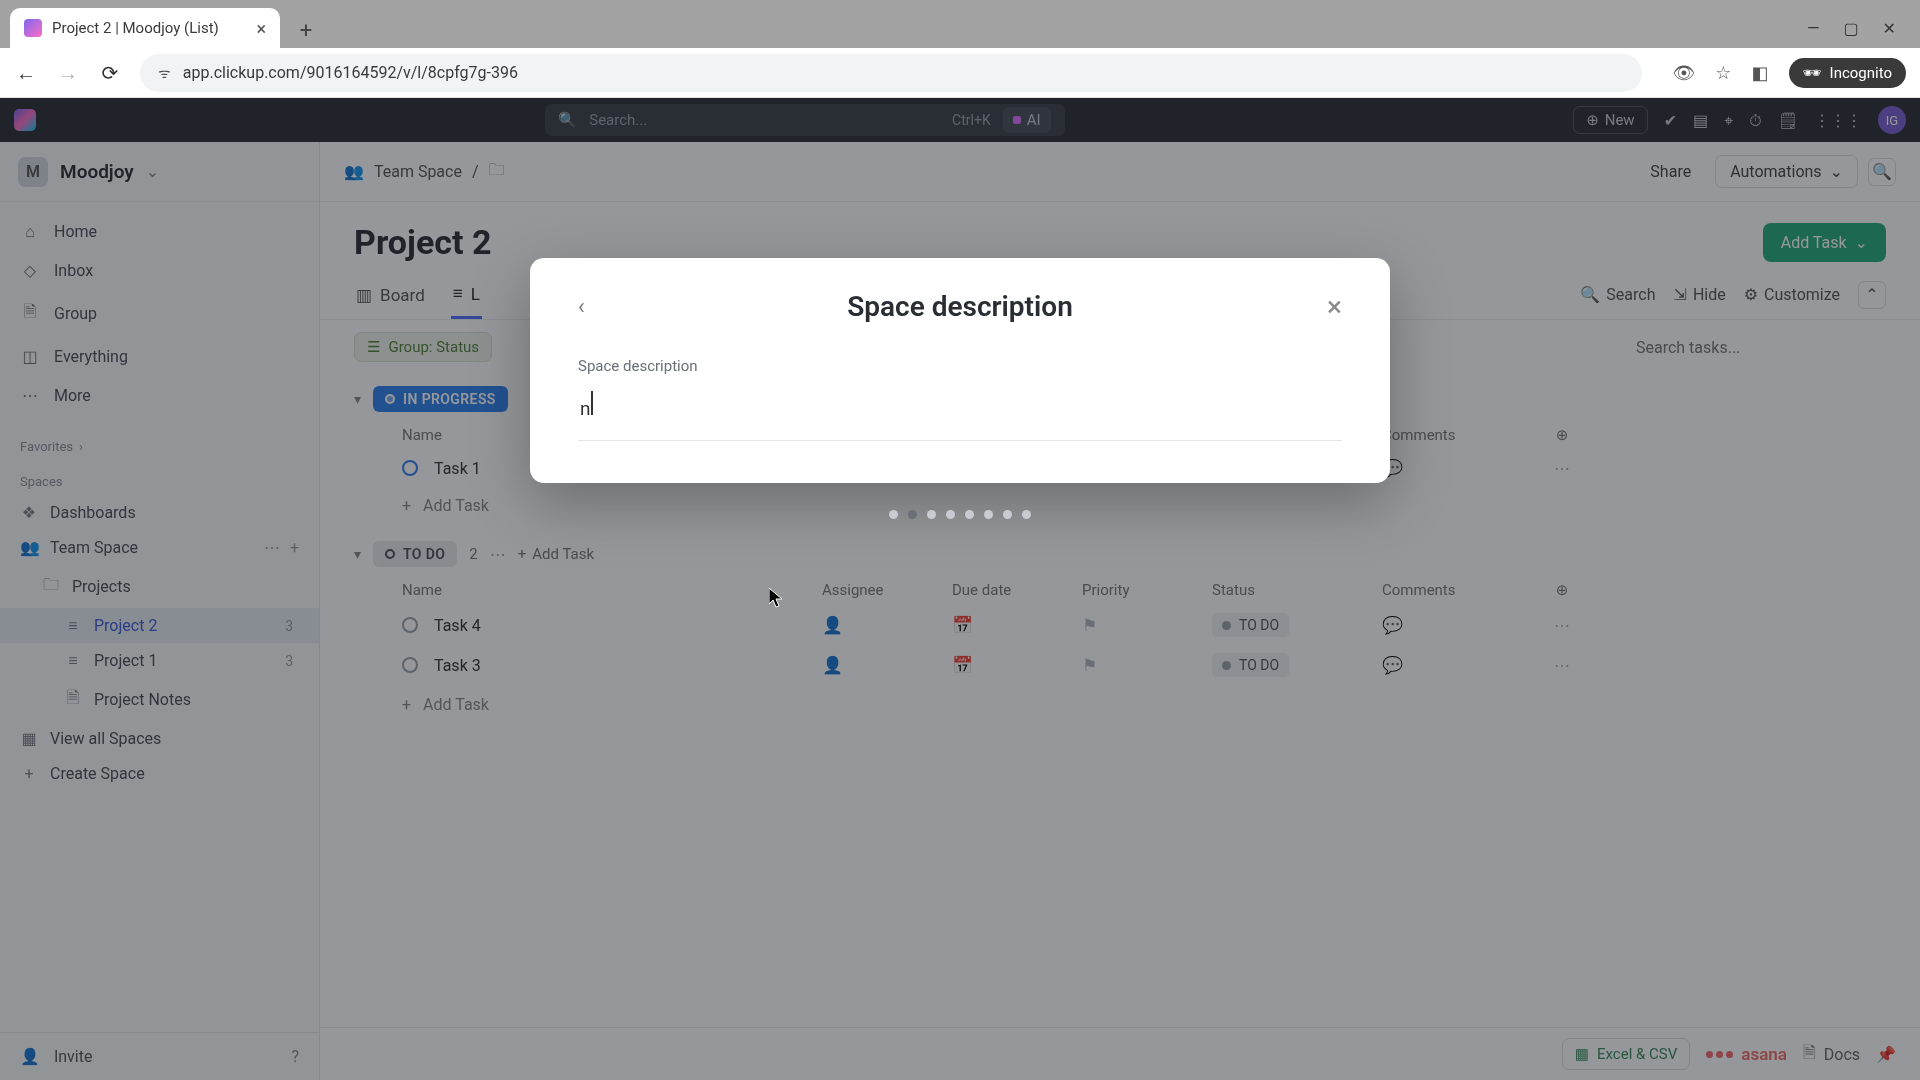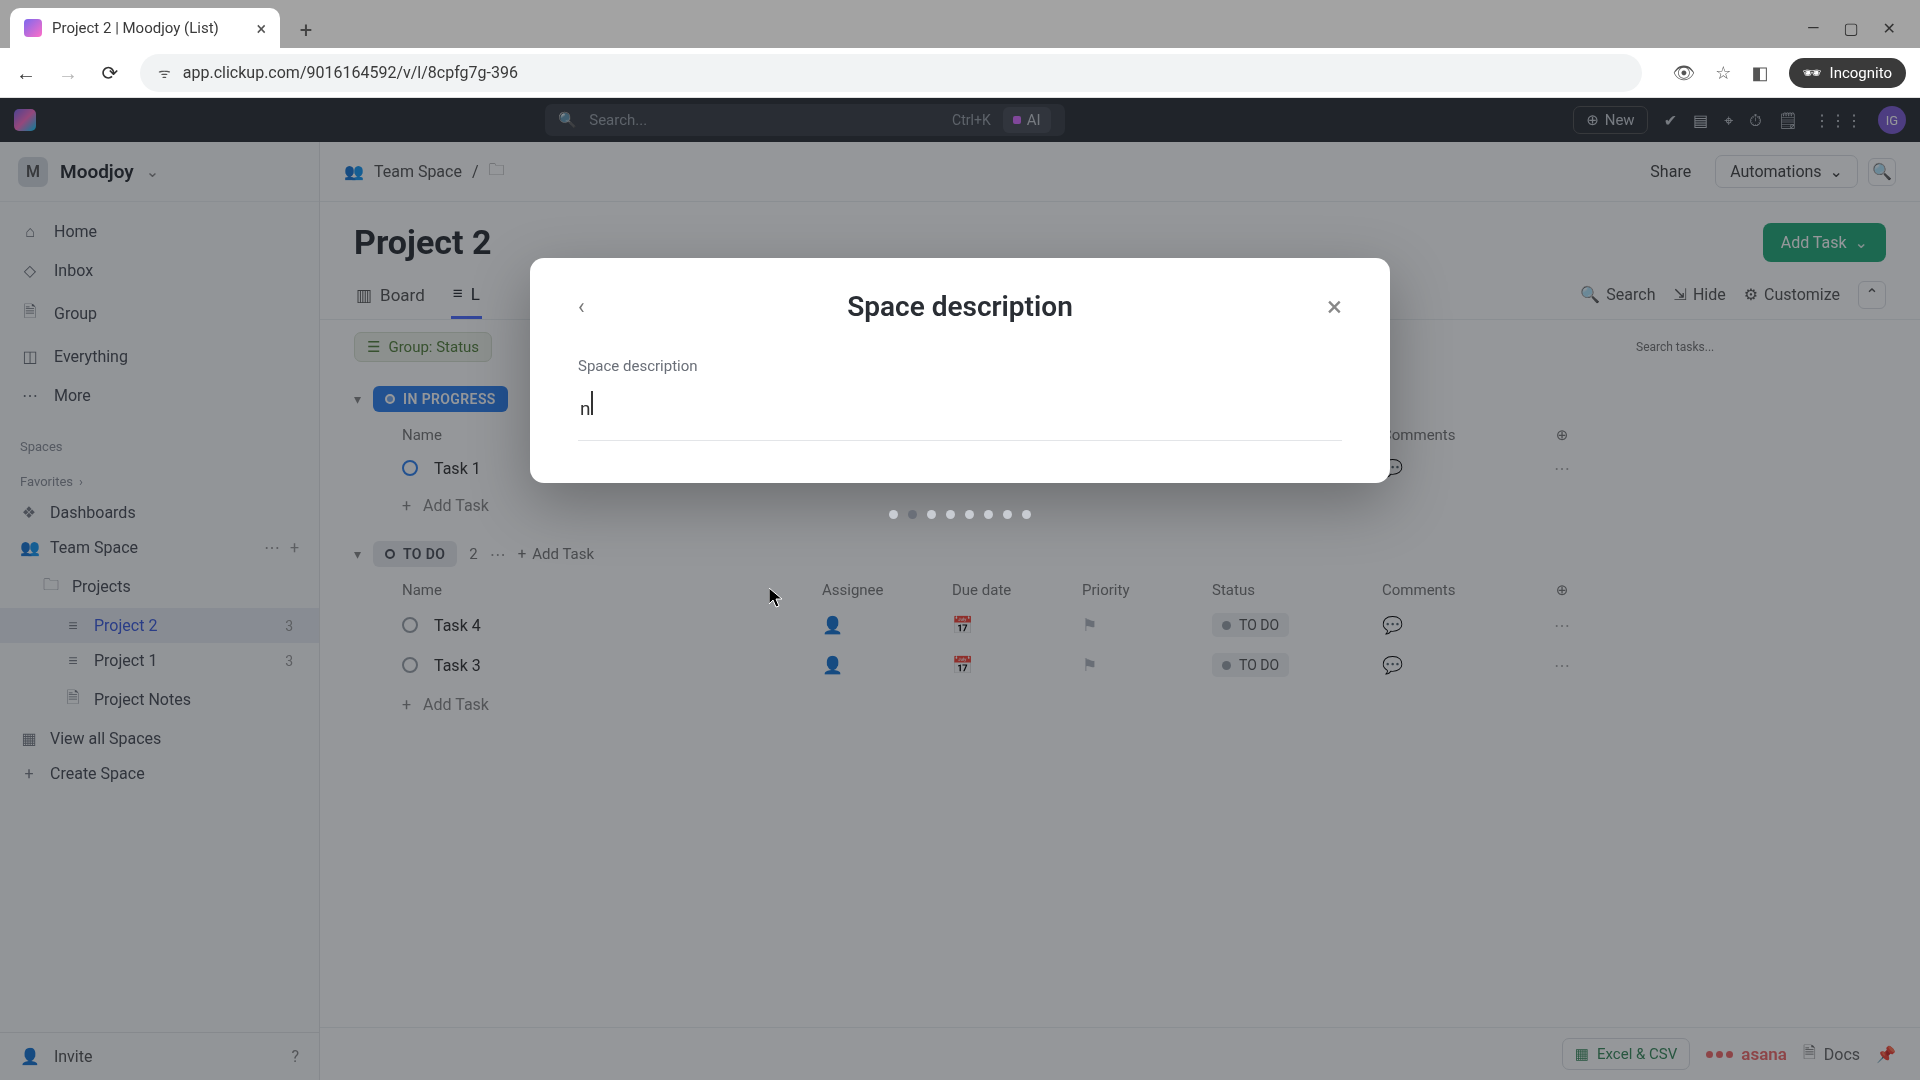--- a/index.html
+++ b/index.html
@@ -78,21 +78,21 @@
 
 .tabs-row { display: flex; align-items: center; padding: 0 34px; gap: 24px; border-bottom: 1px solid #eceef1; height: 50px; }
 .view-tab { display: inline-flex; align-items: center; gap: 8px; font-size: 17px; color: #555; padding: 12px 2px; cursor: pointer; }
 .view-tab.active { color: #2a2e34; border-bottom: 3px solid #4e6cff; margin-bottom: -1px; }
 .tabs-actions { margin-left: auto; display: flex; align-items: center; gap: 18px; font-size: 16px; color: #555; }
 .tabs-actions .ta { display: inline-flex; align-items: center; gap: 6px; cursor: pointer; }
 .collapse-box { width: 28px; height: 28px; border: 1px solid #dcdfe3; border-radius: 6px; display: flex; align-items: center; justify-content: center; }
 
 .filter-row { display: flex; align-items: center; padding: 10px 34px; gap: 14px; }
 .pill { display: inline-flex; align-items: center; gap: 8px; background: #eef2ea; border: 1px solid #d8e0cf; color: #55803c; padding: 5px 12px; border-radius: 7px; font-size: 15px; }
-.search-tasks { margin-left: auto; width: 250px; height: 34px; border: none; background: transparent; font-size: 12px; color: #666; outline: none; }
+.search-tasks { margin-left: auto; width: 250px; height: 34px; border: none; background: transparent; font-size: 16px; color: #666; outline: none; }
 
 .group-section { padding: 6px 34px 4px; }
 .group-head { display: flex; align-items: center; gap: 12px; padding: 6px 0; }
 .collapse-caret { color: #888; cursor: pointer; font-size: 14px; }
 .status-chip { display: inline-flex; align-items: center; gap: 8px; padding: 5px 12px; border-radius: 6px; font-size: 14px; font-weight: 600; letter-spacing: .4px; }
 .status-chip .sdot { width: 10px; height: 10px; border-radius: 50%; border: 2px solid currentColor; background: transparent; }
 .chip-inprogress { background: #2f80ed; color: #ffffff; }
 .chip-inprogress .sdot { border-color: #fff; background: rgba(255,255,255,.35); }
 .chip-todo { background: #e8eaed; color: #4a4e56; }
 .group-count { color: #777; font-size: 15px; }
@@ -235,25 +235,25 @@
         <div class="nav-item">
             <span class="nav-icon">◫</span>
             <span>Everything</span>
           </div>
         <div class="nav-item">
             <span class="nav-icon">⋯</span>
             <span>More</span>
           </div>
       </div>
       <div class="section-label">
-          <span>Spaces</span>
-        </div>
-      <div class="section-label">
           <span>Favorites</span>
           <span>›</span>
+        </div>
+      <div class="section-label">
+          <span>Spaces</span>
         </div>
       <div class="tree-item">
           <span class="tree-icon">❖</span>
           <span>Dashboards</span>
         </div>
       <div class="tree-item">
           <span class="tree-icon">👥</span>
           <span>Team Space</span>
           <span class="hover-actions">
             <span>⋯</span>

